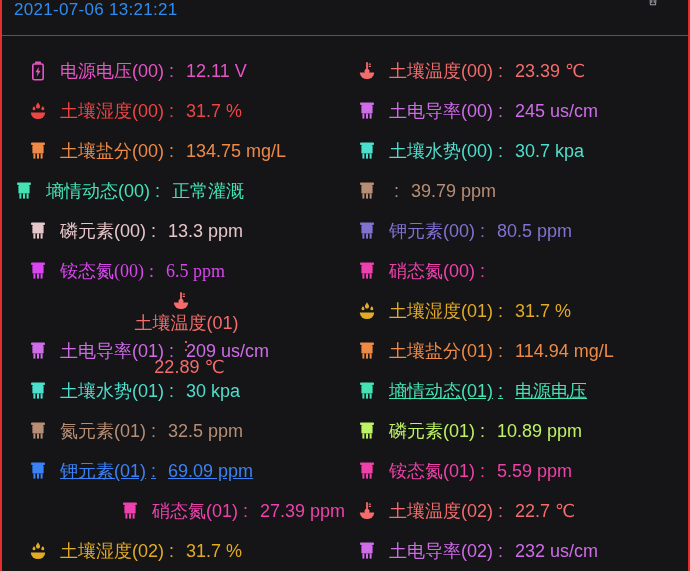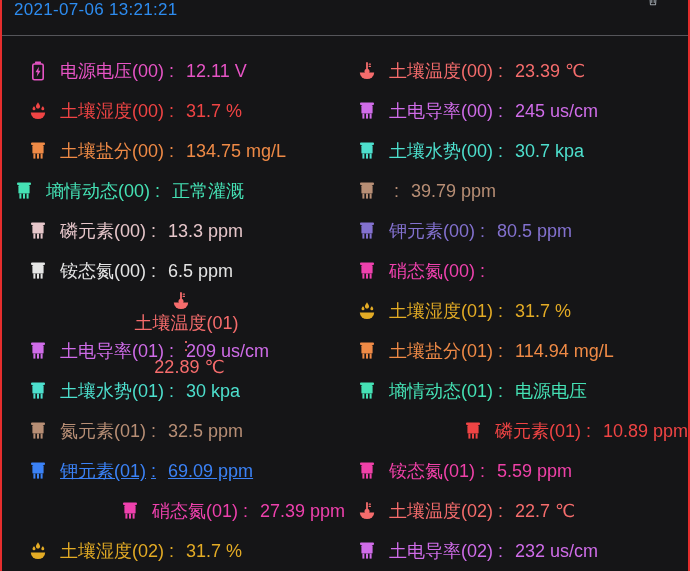--- a/index.html
+++ b/index.html
@@ -178,21 +178,21 @@
     <div class="sensor-item" style="color: rgb(131, 113, 207);">
     <span class="s-icon">
       <svg viewBox="0 0 20 20">
           <use href="#sym-chip"></use>
         </svg>
     </span>
     <span class="s-label">钾元素(00)</span>
     <span class="s-sep">:</span>
     <span class="s-value">80.5 ppm</span>
   </div>
-    <div class="sensor-item" style="color: #e5e5e5;">
+    <div class="sensor-item" style="color: #d946ef; font-family: Liberation Serif, serif;">
     <span class="s-icon">
       <svg viewBox="0 0 20 20">
           <use href="#sym-chip"></use>
         </svg>
     </span>
     <span class="s-label">铵态氮(00)</span>
     <span class="s-sep">:</span>
     <span class="s-value">6.5 ppm</span>
   </div>
     <div class="sensor-item" style="color: rgb(238, 65, 173);">
@@ -247,41 +247,41 @@
     <div class="sensor-item" style="color: rgb(77, 223, 205);">
     <span class="s-icon">
       <svg viewBox="0 0 20 20">
           <use href="#sym-chip"></use>
         </svg>
     </span>
     <span class="s-label">土壤水势(01)</span>
     <span class="s-sep">:</span>
     <span class="s-value">30 kpa</span>
   </div>
-    <div class="sensor-item" style="color: rgb(69, 226, 181);">
+    <div class="sensor-item" style="color: rgb(69, 226, 181); text-decoration: underline;">
     <span class="s-icon">
       <svg viewBox="0 0 20 20">
           <use href="#sym-chip"></use>
         </svg>
     </span>
     <span class="s-label">墒情动态(01)</span>
     <span class="s-sep">:</span>
     <span class="s-value">电源电压</span>
   </div>
     <div class="sensor-item" style="color: rgb(183, 142, 117);">
     <span class="s-icon">
       <svg viewBox="0 0 20 20">
           <use href="#sym-chip"></use>
         </svg>
     </span>
     <span class="s-label">氮元素(01)</span>
     <span class="s-sep">:</span>
     <span class="s-value">32.5 ppm</span>
   </div>
-    <div class="sensor-item" style="color: #ef4444; justify-content: flex-end;">
+    <div class="sensor-item" style="color: #bef264;">
     <span class="s-icon">
       <svg viewBox="0 0 20 20">
           <use href="#sym-chip"></use>
         </svg>
     </span>
     <span class="s-label">磷元素(01)</span>
     <span class="s-sep">:</span>
     <span class="s-value">10.89 ppm</span>
   </div>
     <div class="sensor-item" style="color: #3b82f6; text-decoration: underline;">

